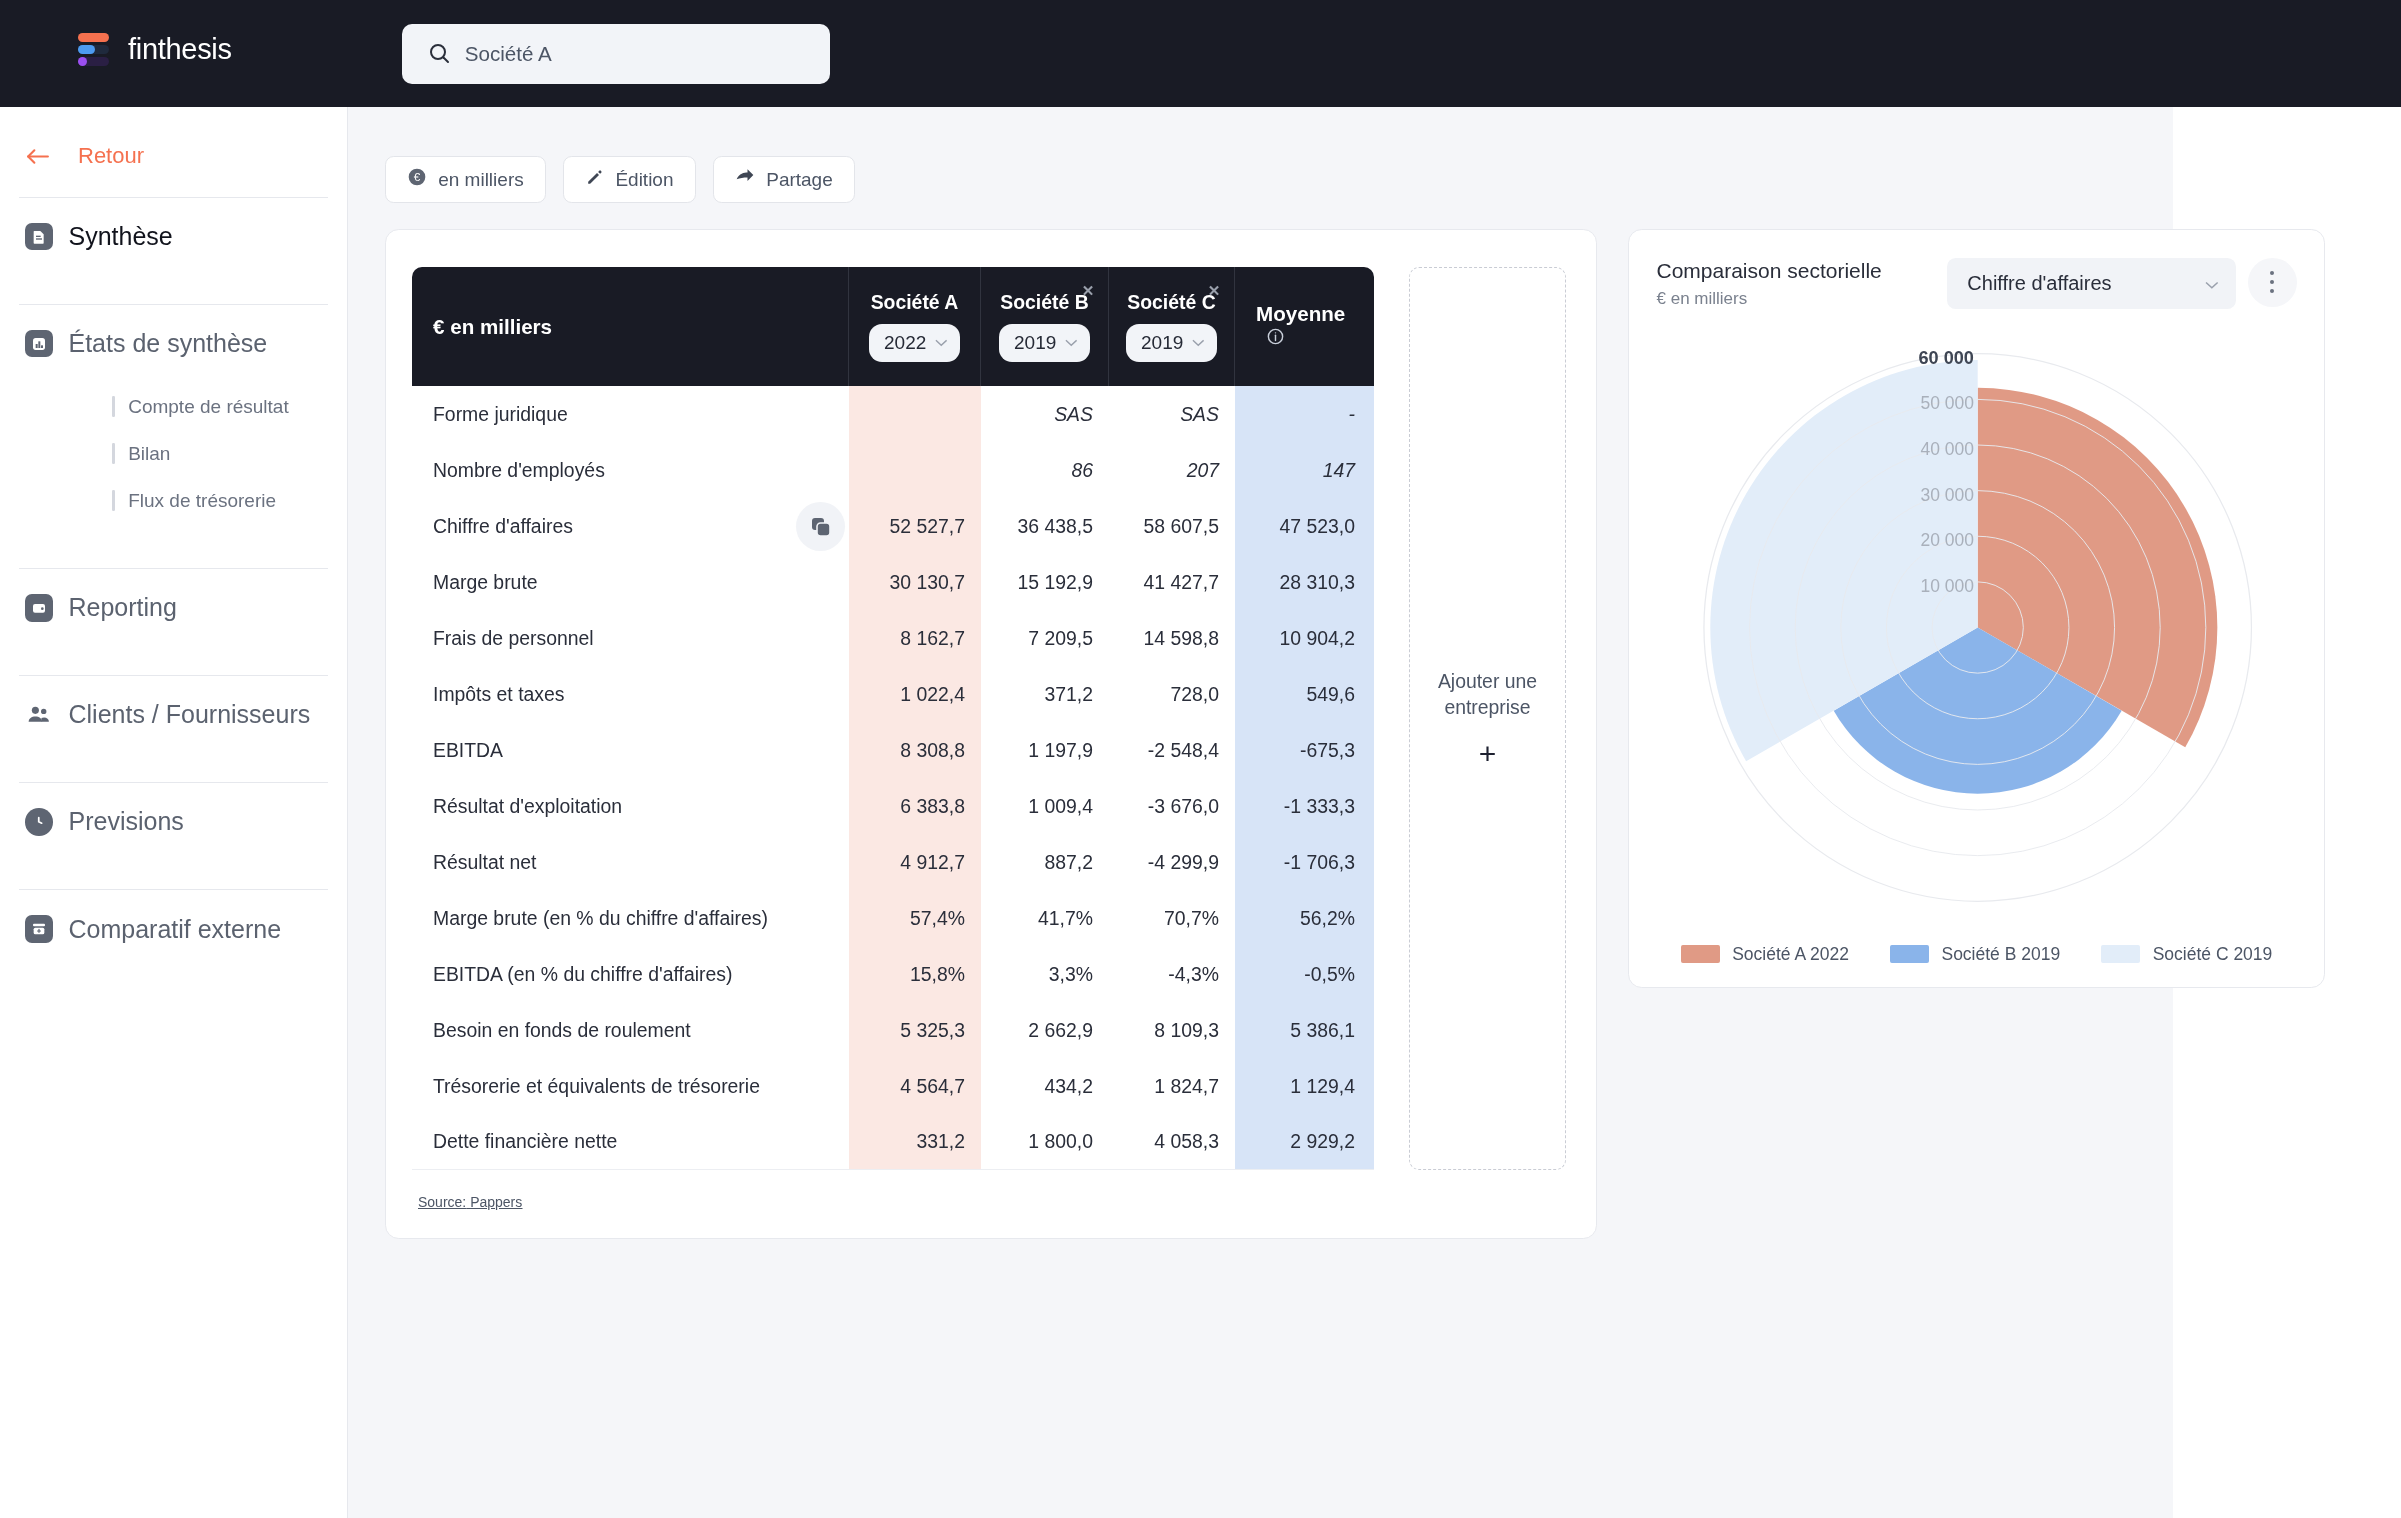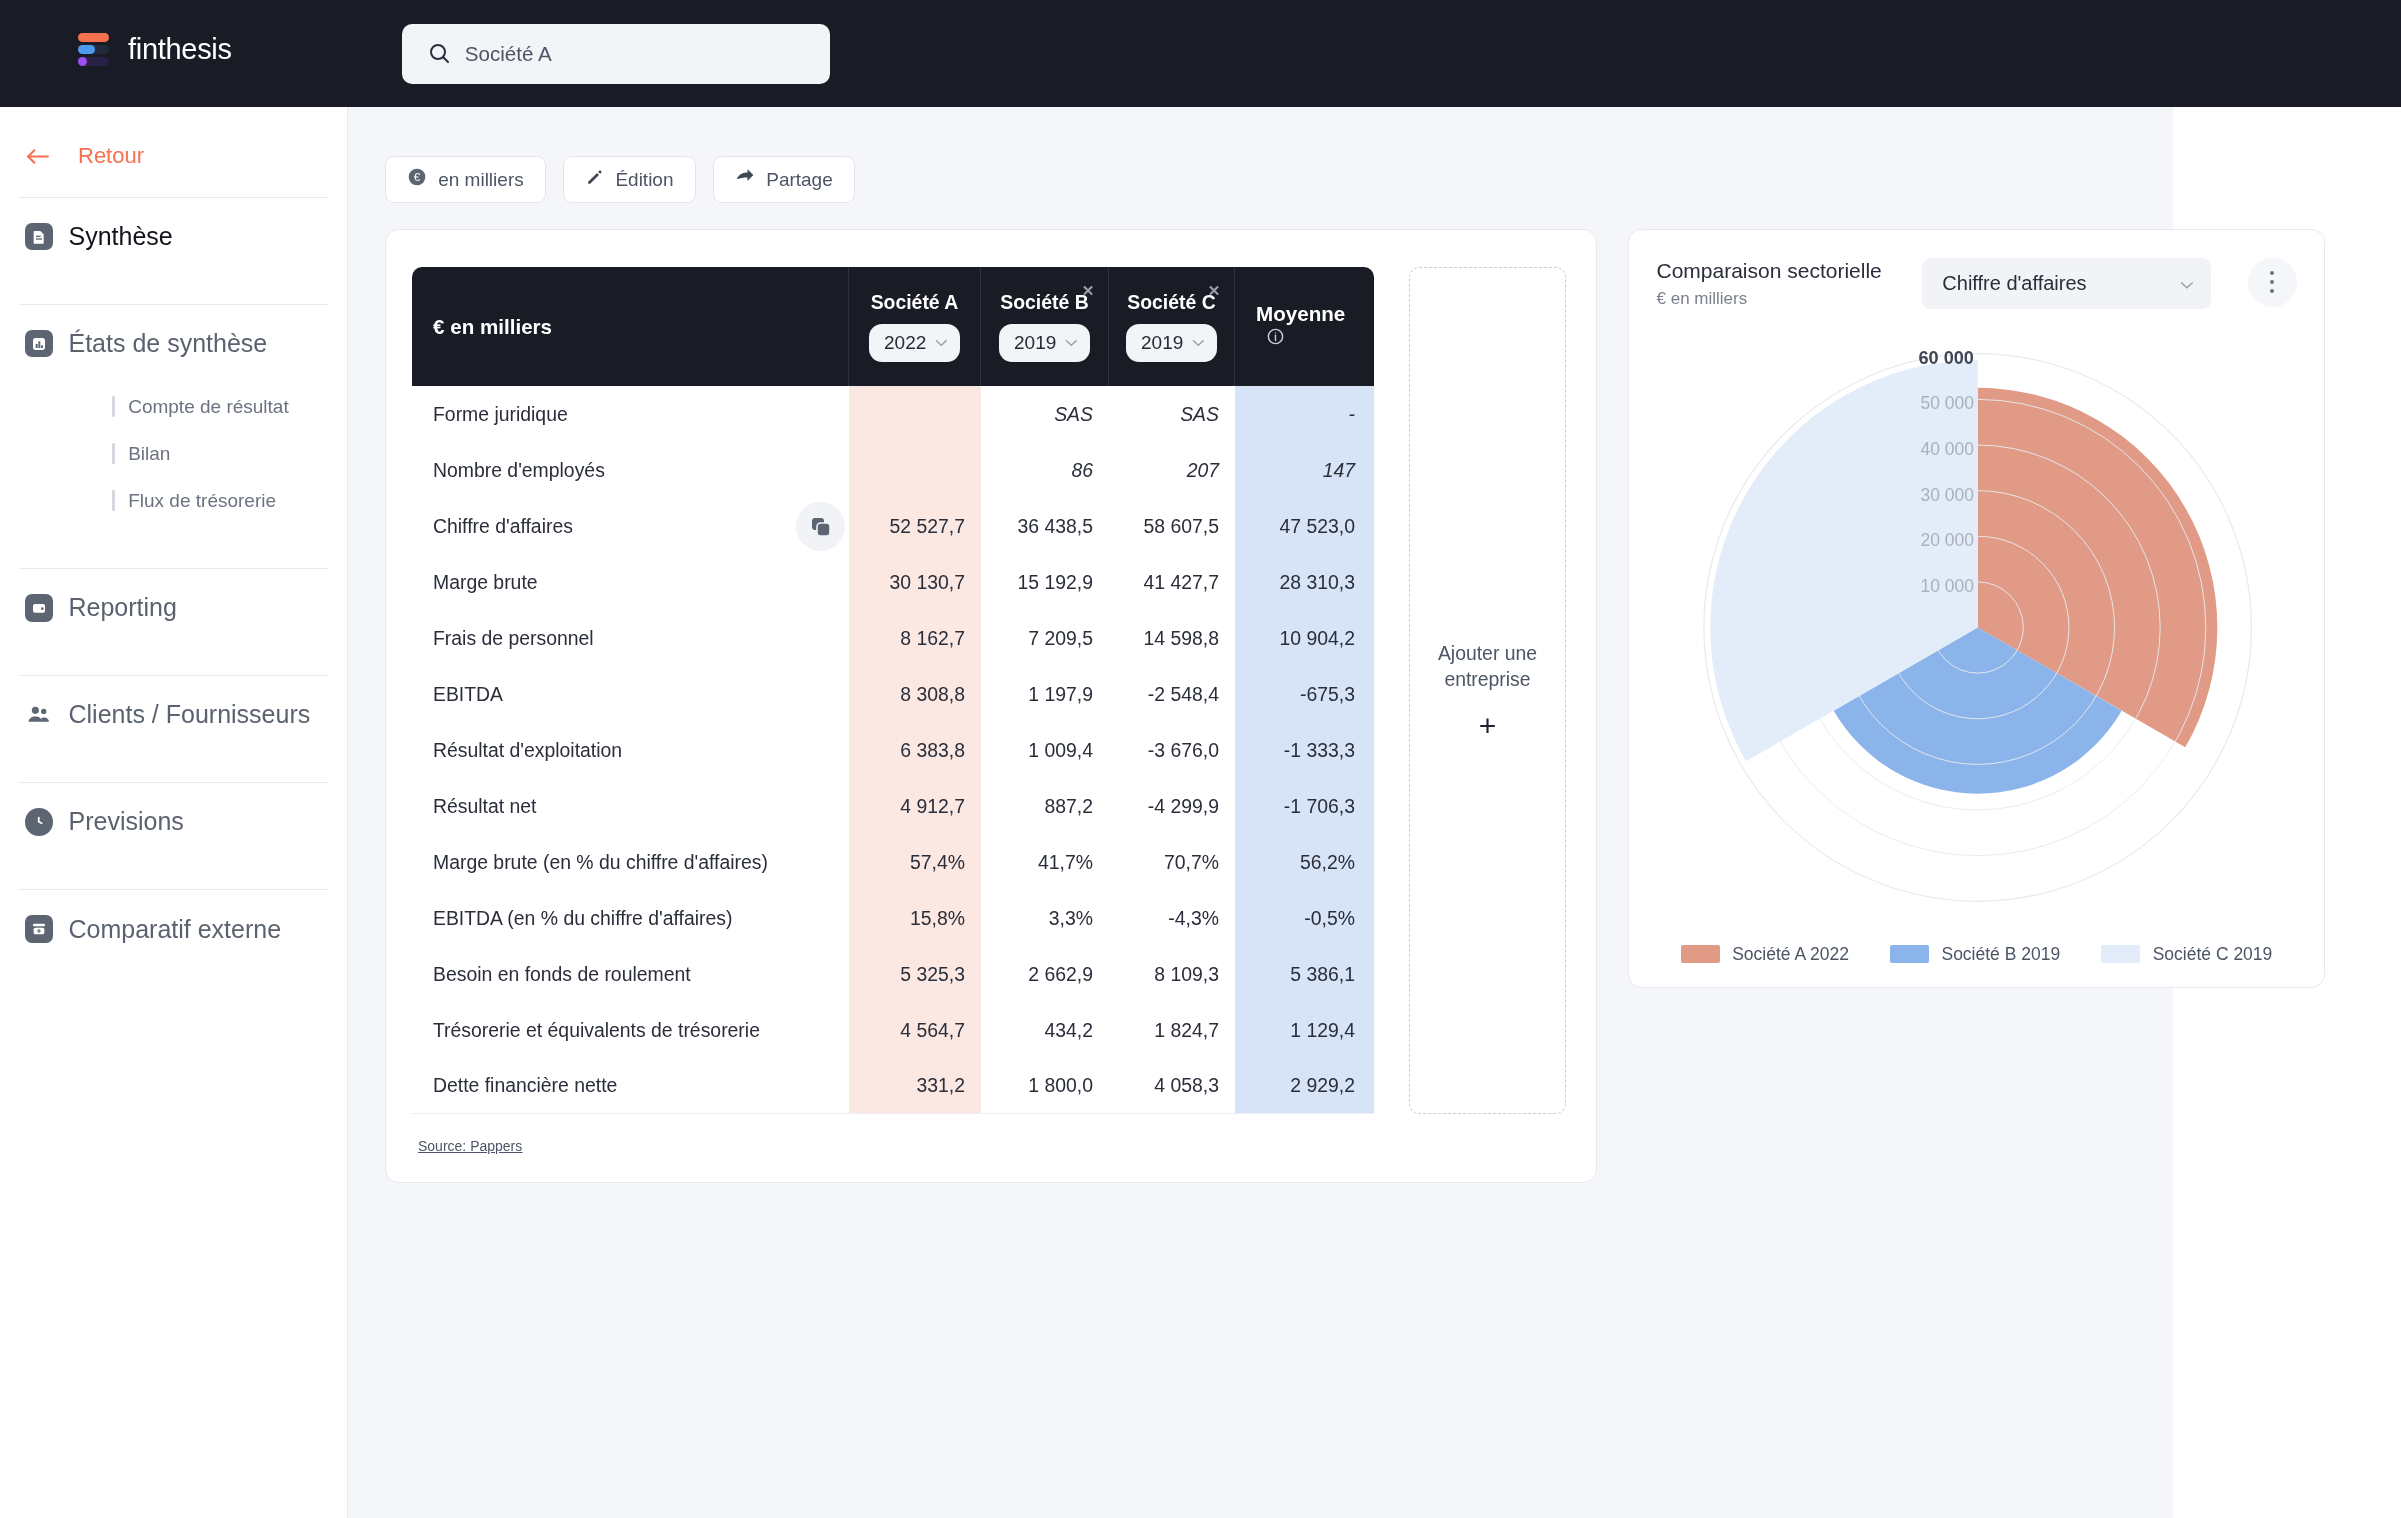--- a/index.html
+++ b/index.html
@@ -135,21 +135,21 @@
     display: flex; flex-direction: column; align-items: center; justify-content: center;
     gap: 19px; color: #4c5565; font-size: 19.4px; text-align: center; line-height: 1.35;
   }
   .plusico { font-size: 30px; line-height: 1; color: #1e2130; font-weight: 400; }
 
   .source { margin: 24px 0 0 6px; font-size: 14px; color: #4c5565; text-decoration: underline; }
   .source a { color: #4c5565; text-decoration: underline; }
 
   
   .card-chart { width: 697px; padding: 27.5px 27.5px 22.5px 27.5px; }
-  .chead { display: flex; align-items: flex-start; gap: 25px; }
+  .chead { display: flex; align-items: flex-start; }
   .chead .ttl { font-size: 21px; color: #2a2e3a; line-height: 1.25; }
   .chead .sub { font-size: 17px; color: #7a818e; margin-top: 5px; }
   .selpill {
     margin-left: auto; background: #f1f3f7; border-radius: 8.7px;
     width: 289px; height: 51px; display: flex; align-items: center;
     padding: 0 17.5px 0 20px; font-size: 20px; color: #2a2e3a;
   }
   .selpill .chev { margin-left: auto; color: #9aa0ac; }
   .dots {
     width: 49px; height: 49px; border-radius: 50%; background: #f5f6f9;
@@ -405,20 +405,27 @@
                   <td class="num">15 192,9</td>
                   <td class="num">41 427,7</td>
                   <td class="num colM">28 310,3</td>
                 </tr>
                 <tr>
                   <td class="label">Frais de personnel</td>
                   <td class="num colA">8 162,7</td>
                   <td class="num">7 209,5</td>
                   <td class="num">14 598,8</td>
                   <td class="num colM">10 904,2</td>
+                </tr>
+                <tr>
+                  <td class="label">Impôts et taxes</td>
+                  <td class="num colA">1 022,4</td>
+                  <td class="num">371,2</td>
+                  <td class="num">728,0</td>
+                  <td class="num colM">549,6</td>
                 </tr>
                 <tr>
                   <td class="label">EBITDA</td>
                   <td class="num colA">8 308,8</td>
                   <td class="num">1 197,9</td>
                   <td class="num">-2 548,4</td>
                   <td class="num colM">-675,3</td>
                 </tr>
                 <tr>
                   <td class="label">Résultat d'exploitation</td>

